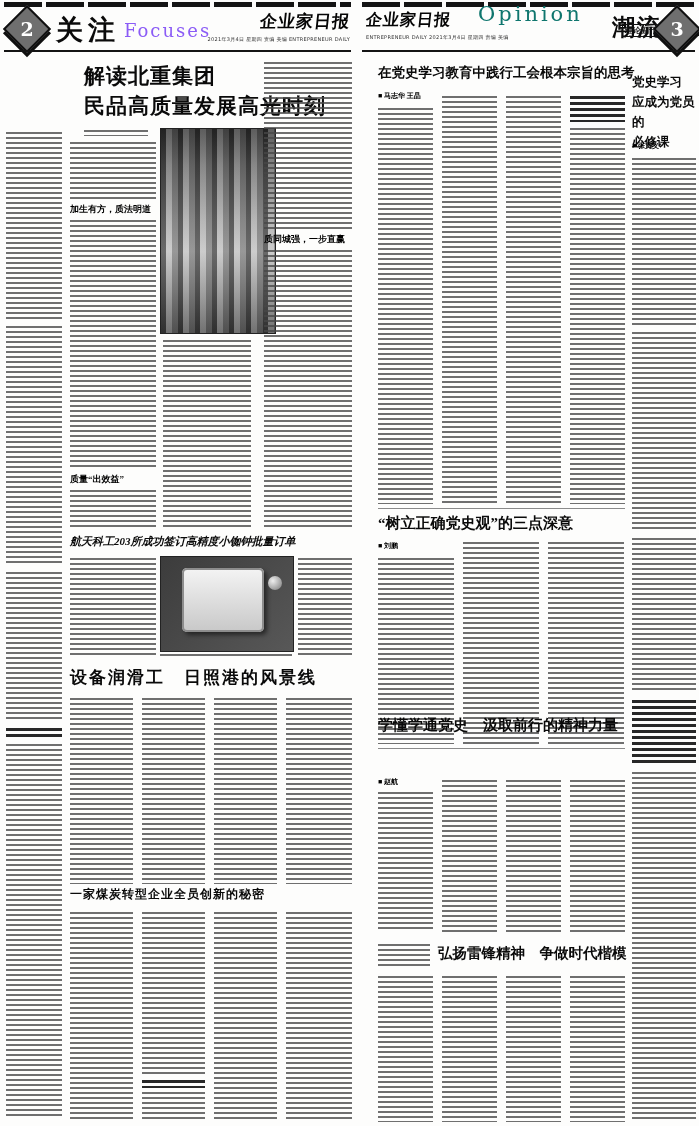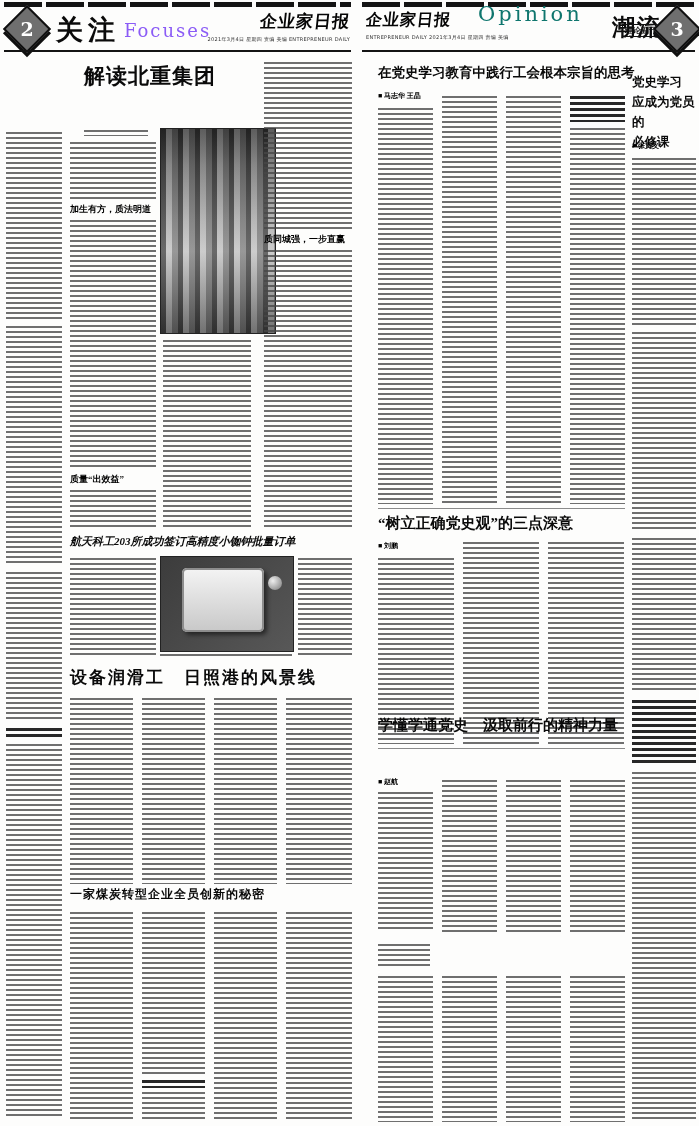--- a/index.html
+++ b/index.html
@@ -54,20 +54,21 @@
   </div>
   <div class="abs rule" style="left:4px;top:50px;width:347px;"></div>
 
   <div class="abs greek" style="left:6px;top:132px;width:56px;height:188px;"></div>
   <div class="abs greek" style="left:6px;top:326px;width:56px;height:240px;"></div>
   <div class="abs greek" style="left:6px;top:572px;width:56px;height:150px;"></div>
   <div class="abs greek-b" style="left:6px;top:728px;width:56px;height:9px;"></div>
   <div class="abs greek" style="left:6px;top:744px;width:56px;height:374px;"></div>
 
   <div class="abs serif" style="left:84px;top:62px;font-size:21px;letter-spacing:1px;">解读北重集团</div>
+  <div class="abs serif" style="left:84px;top:92px;font-size:21px;letter-spacing:1px;">民品高质量发展高光时刻</div>
   <div class="abs greek" style="left:84px;top:130px;width:64px;height:6px;"></div>
 
   <div class="abs photo-factory" style="left:160px;top:128px;width:114px;height:204px;"></div>
 
   <div class="abs greek" style="left:70px;top:142px;width:86px;height:58px;"></div>
   <div class="abs sh" style="left:70px;top:204px;width:86px;">加生有方，质法明道</div>
   <div class="abs greek" style="left:70px;top:220px;width:86px;height:250px;"></div>
   <div class="abs sh" style="left:70px;top:474px;width:86px;">质量“出效益”</div>
   <div class="abs greek" style="left:70px;top:490px;width:86px;height:38px;"></div>
 
@@ -133,20 +134,21 @@
   <div class="abs sep" style="left:378px;top:748px;width:247px;"></div>
 
   <div class="abs serif" style="left:378px;top:716px;font-size:15px;white-space:nowrap;">学懂学通党史　汲取前行的精神力量</div>
   <div class="abs byline" style="left:378px;top:778px;">■ 赵航</div>
   <div class="abs greek" style="left:378px;top:792px;width:55px;height:140px;"></div>
   <div class="abs greek" style="left:442px;top:780px;width:55px;height:152px;"></div>
   <div class="abs greek" style="left:506px;top:780px;width:55px;height:152px;"></div>
   <div class="abs greek" style="left:570px;top:780px;width:55px;height:152px;"></div>
 
   <div class="abs greek" style="left:378px;top:944px;width:52px;height:22px;"></div>
+  <div class="abs serif" style="left:438px;top:944px;font-size:14.5px;white-space:nowrap;">弘扬雷锋精神　争做时代楷模</div>
   <div class="abs greek" style="left:378px;top:976px;width:55px;height:146px;"></div>
   <div class="abs greek" style="left:442px;top:976px;width:55px;height:146px;"></div>
   <div class="abs greek" style="left:506px;top:976px;width:55px;height:146px;"></div>
   <div class="abs greek" style="left:570px;top:976px;width:55px;height:146px;"></div>
 
   <div class="abs serif" style="left:632px;top:72px;width:66px;font-size:12.5px;line-height:20px;">
     <div>党史学习</div>
     <div>应成为党员的</div>
     <div>必修课</div>
   </div>

